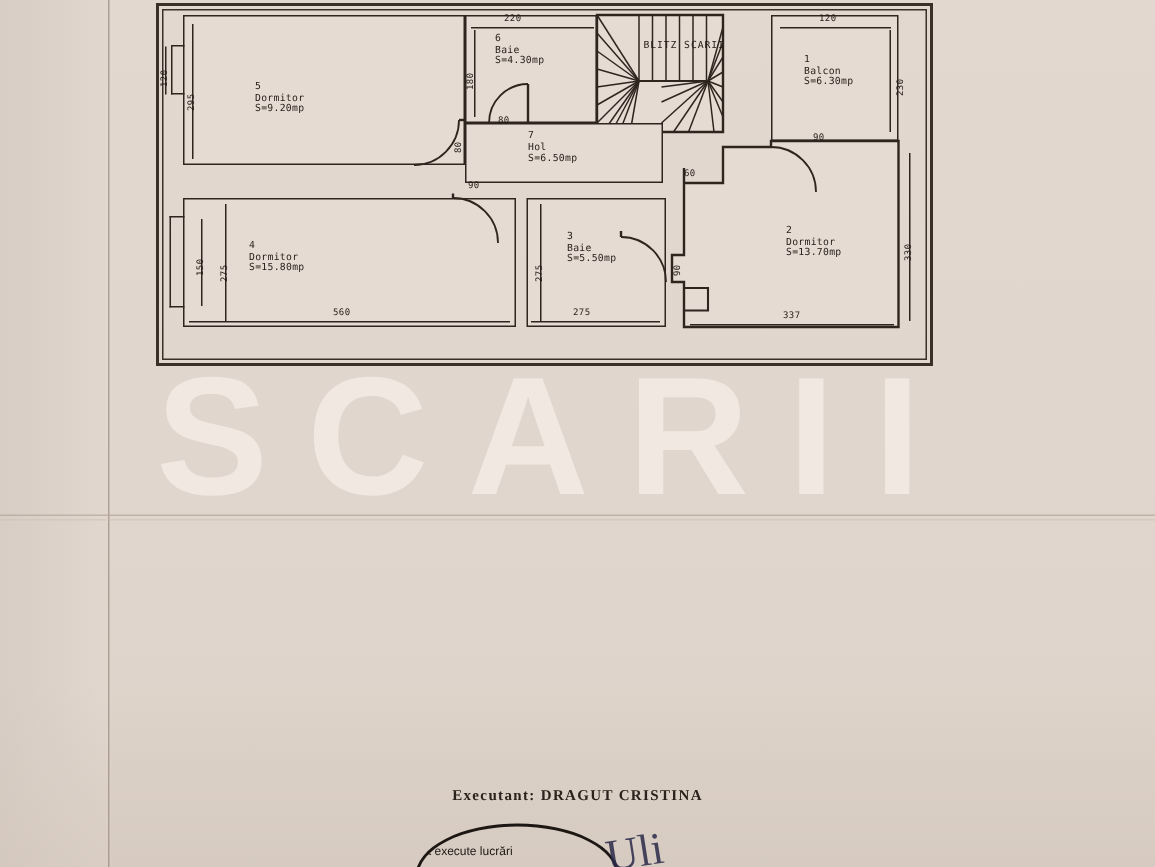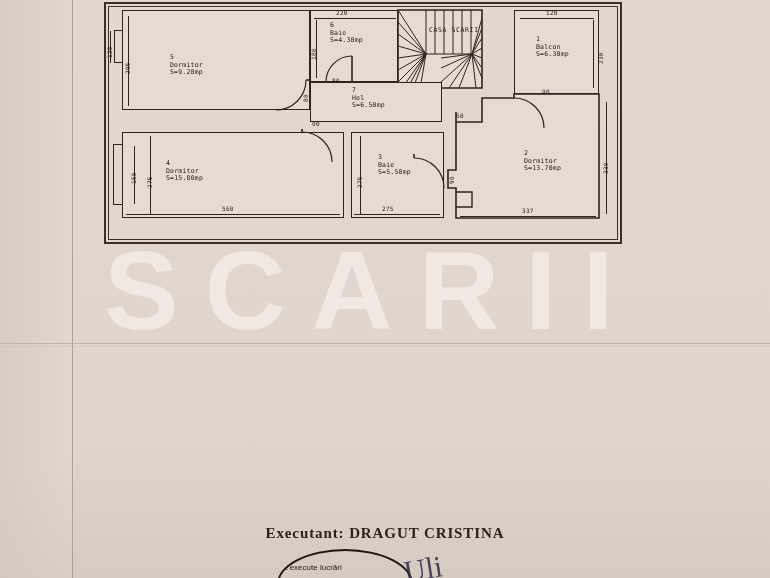--- a/index.html
+++ b/index.html
@@ -65,21 +65,21 @@
   .door-svg{position:absolute;overflow:visible;}
 
   
   .watermark{position:absolute;left:104px;top:236px;width:580px;height:110px;
     font-family:"Liberation Sans",sans-serif;font-weight:bold;
     font-size:112px;letter-spacing:26px;color:#f3eae3;opacity:.93;
     line-height:110px;user-select:none;}
 
   
   .footer{position:absolute;left:0;top:525px;width:770px;text-align:center;}
-  .exec{font-family:"Liberation Serif",serif;font-size:15px;color:#2b221c;
+  .exec{font-family:"Liberation Serif",serif;font-size:10px;color:#2b221c;
     letter-spacing:.9px;font-weight:bold;}
   .stamp{position:absolute;left:277px;top:549px;width:132px;height:66px;
     border:2px solid #1d1713;border-radius:50%;overflow:hidden;}
   .stamp-text{position:absolute;left:0;top:12px;width:132px;text-align:left;
     font-family:Liberation Sans, sans-serif;font-size:8px;color:#1d1713;}
   .signature{position:absolute;left:404px;top:552px;
     font-family:"Liberation Serif",serif;font-size:30px;color:#2b2a4a;
     transform:rotate(-9deg);opacity:.85;}
 </style>
 </head>
@@ -153,21 +153,21 @@
       <line x1="372" y1="86" x2="368" y2="52"></line>
       <line x1="355" y1="86" x2="368" y2="52"></line>
       <line x1="345" y1="86" x2="368" y2="52"></line>
       <line x1="337" y1="80" x2="368" y2="52"></line>
       <line x1="337" y1="66" x2="368" y2="52"></line>
       <line x1="337" y1="56" x2="368" y2="52"></line>
     </g>
 
     <line x1="322" y1="52" x2="368" y2="52" stroke="#2f251f" stroke-width="1.2"></line>
   </svg>
-  <div class="stair-label" style="left:325px;top:24px;">CASA SCARII</div>
+  <div class="stair-label" style="left:325px;top:24px;">BLITZ SCARII</div>
 
   <div class="room" style="left:410px;top:8px;width:85px;height:84px;"></div>
   <div class="rlabel" style="left:432px;top:34px;">
     <span class="n">1</span>
     <span class="nm">Balcon</span>
     <span class="ar">S=6.30mp</span>
   </div>
 
   <div class="room" style="left:206px;top:80px;width:132px;height:40px;"></div>
   <div class="rlabel" style="left:248px;top:85px;">

